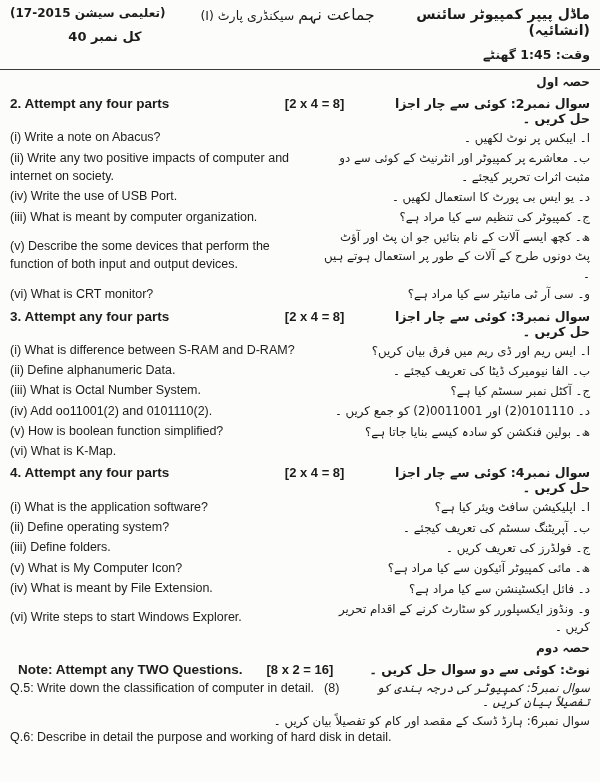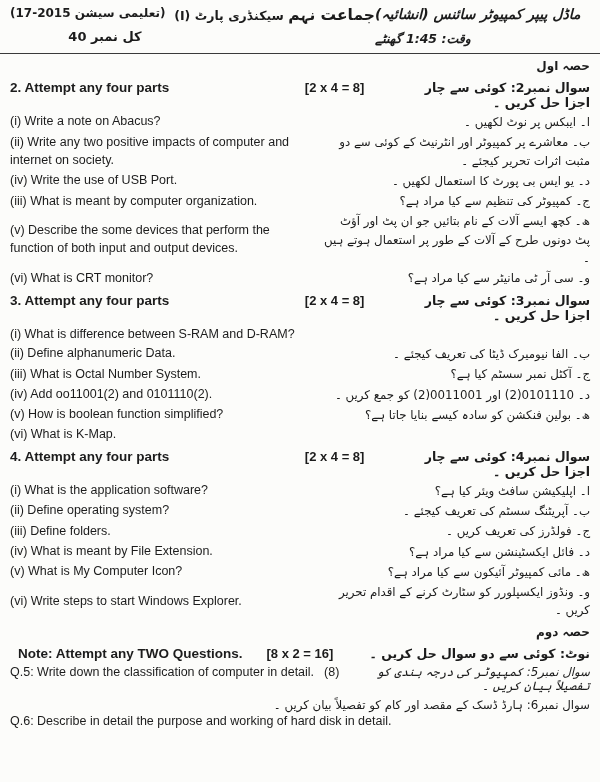--- a/index.html
+++ b/index.html
@@ -9,40 +9,40 @@
     background:#fcfcfa; color:#1c1c1c;
     font-family:"Liberation Sans", sans-serif;
   }
   .paper { width:600px; min-height:782px; padding:6px 10px 10px; }
 
   
   .hdr { display:flex; justify-content:space-between; align-items:flex-start; }
   .hdr-col { min-width:0; }
   .hdr-left  { width:190px; }
   .hdr-center{ flex:1; text-align:center; }
-  .hdr-right { width:215px; text-align:left;font-style:italic; }
+  .hdr-right { width:215px; text-align:right; }
   .ur { font-family:"DejaVu Sans", sans-serif; }
   .session { font-size:12px; font-weight:bold; text-align:left; }
   .total   { font-size:13px; font-weight:bold; text-align:center; margin-top:9px; }
-  .class-line { font-size:12.5px; font-weight:bold; white-space:nowrap; }
+  .class-line { font-size:12.5px; font-weight:normal; white-space:nowrap; }
   .class-name { font-size:15.5px; }
   .paper-title { font-size:14px; font-weight:bold; }
   .exam-time   { font-size:12.5px; font-weight:bold; margin-top:9px; }
   .rule { border-bottom:1.5px solid #3a3a3a; margin:7px -10px 2px; }
 
   
   .part-heading {
     font-family:"DejaVu Sans", sans-serif;
     font-size:12px; font-weight:bold; text-align:right;
     margin:5px 0 7px;
   }
 
   
   .qsec { margin-top:5px; }
-  .sec-head { display:flex; align-items:baseline; margin-bottom:3px;gap:20px; }
+  .sec-head { display:flex; align-items:baseline; margin-bottom:3px; }
   .sec-en   { flex:0 0 46%; font-size:13.5px; font-weight:bold; }
   .sec-marks{ flex:0 0 17%; font-size:13px; font-weight:bold;padding-left:8px; }
   .sec-ur   { flex:1; text-align:right; font-size:12.5px; font-weight:bold; }
 
   .item { display:flex; gap:10px; align-items:center; margin:2px 0; }
   .item-en { flex:0 0 52%; font-size:12.5px; line-height:1.4; }
   .item-ur { flex:1; text-align:right; font-size:11.8px; line-height:1.55; }
 
   
   .note-row, .q-row { display:flex; gap:10px; align-items:baseline; margin:4px 0; }
@@ -113,20 +113,21 @@
   </section>
 
   <section class="qsec">
     <div class="sec-head">
       <div class="sec-en">3. Attempt any four parts</div>
       <div class="sec-marks">[2 x 4 = 8]</div>
       <div class="sec-ur ur" dir="rtl">سوال نمبر3: کوئی سے چار اجزا حل کریں ۔</div>
     </div>
     <div class="item">
       <div class="item-en">(i) What is difference between S-RAM and D-RAM?</div>
+      <div class="item-ur ur" dir="rtl">ا۔ ایس ریم اور ڈی ریم میں فرق بیان کریں؟</div>
     </div>
     <div class="item">
       <div class="item-en">(ii) Define alphanumeric Data.</div>
       <div class="item-ur ur" dir="rtl">ب۔ الفا نیومیرک ڈیٹا کی تعریف کیجئے ۔</div>
     </div>
     <div class="item">
       <div class="item-en">(iii) What is Octal Number System.</div>
       <div class="item-ur ur" dir="rtl">ج۔ آکٹل نمبر سسٹم کیا ہے؟</div>
     </div>
     <div class="item">
@@ -154,26 +155,26 @@
     </div>
     <div class="item">
       <div class="item-en">(ii) Define operating system?</div>
       <div class="item-ur ur" dir="rtl">ب۔ آپریٹنگ سسٹم کی تعریف کیجئے ۔</div>
     </div>
     <div class="item">
       <div class="item-en">(iii) Define folders.</div>
       <div class="item-ur ur" dir="rtl">ج۔ فولڈرز کی تعریف کریں ۔</div>
     </div>
     <div class="item">
+      <div class="item-en">(v) What is My Computer Icon?</div>
+      <div class="item-ur ur" dir="rtl">ھ۔ مائی کمپیوٹر آئیکون سے کیا مراد ہے؟</div>
+    </div>
+    <div class="item">
       <div class="item-en">(iv) What is meant by File Extension.</div>
       <div class="item-ur ur" dir="rtl">د۔ فائل ایکسٹینشن سے کیا مراد ہے؟</div>
-    </div>
-    <div class="item">
-      <div class="item-en">(v) What is My Computer Icon?</div>
-      <div class="item-ur ur" dir="rtl">ھ۔ مائی کمپیوٹر آئیکون سے کیا مراد ہے؟</div>
     </div>
     <div class="item">
       <div class="item-en">(vi) Write steps to start Windows Explorer.</div>
       <div class="item-ur ur" dir="rtl">و۔ ونڈوز ایکسپلورر کو سٹارٹ کرنے کے اقدام تحریر کریں ۔</div>
     </div>
   </section>
 
   <div class="part-heading" dir="rtl">حصہ دوم</div>
 
   <div class="note-row">

